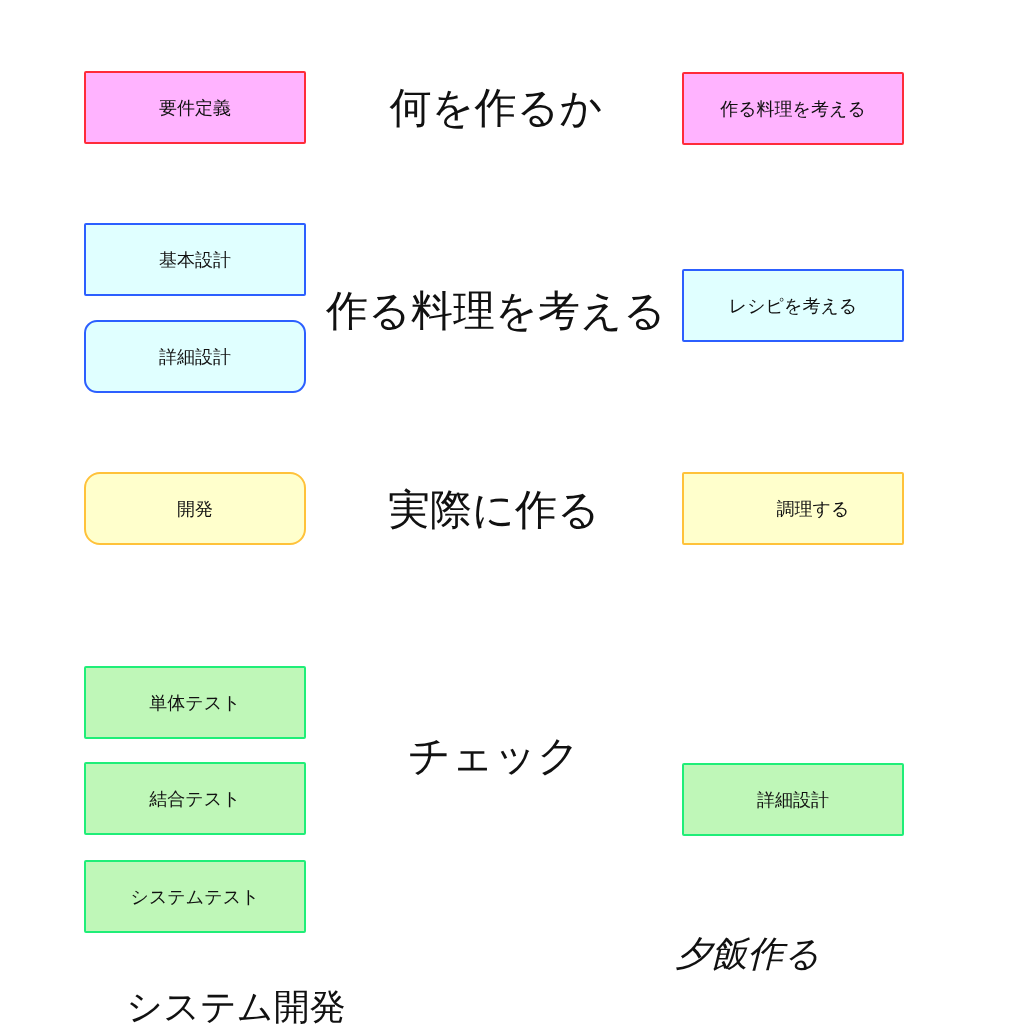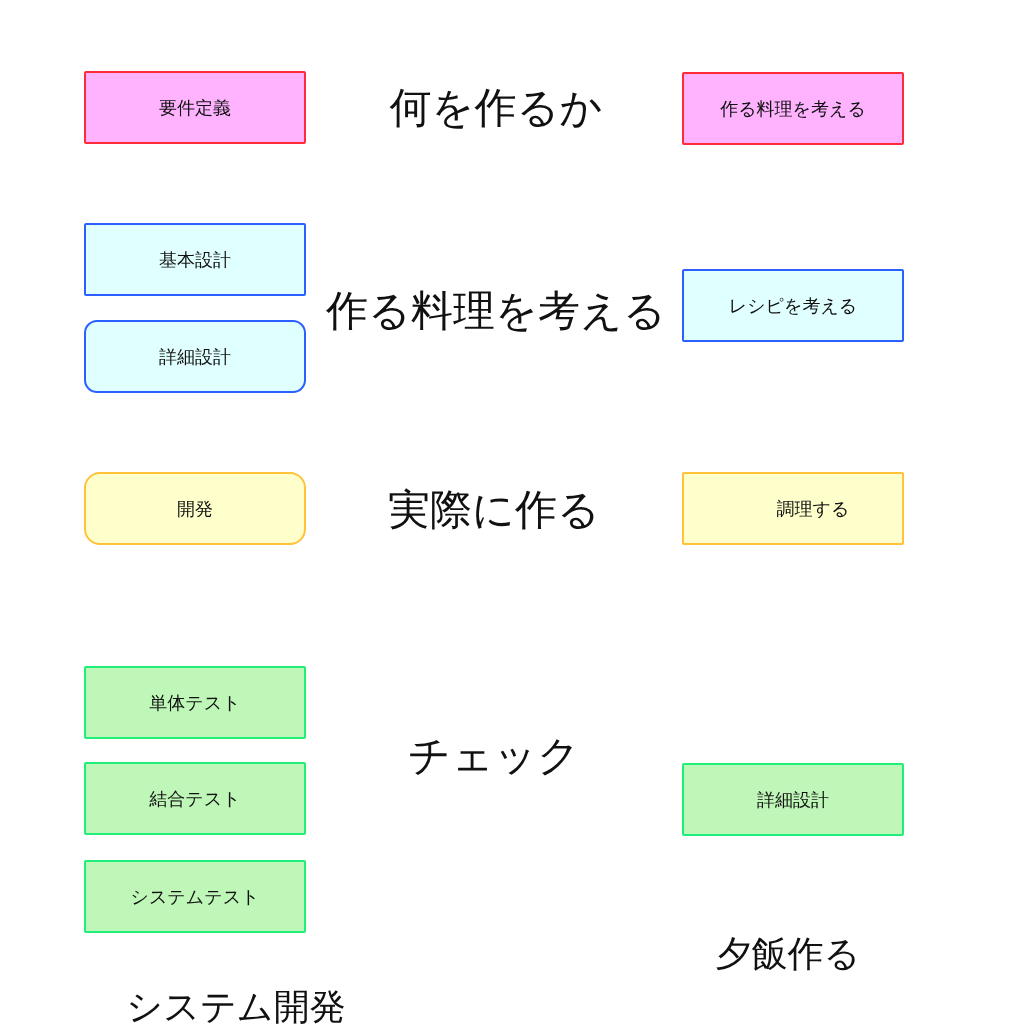--- a/index.html
+++ b/index.html
@@ -52,13 +52,13 @@
   <span>レシピを考える</span>
 </div>
 <div class="box yellow" style="left:682px; top:472px;padding-left:40px;">
   <span>調理する</span>
 </div>
 <div class="box green" style="left:682px; top:721px;">
   <span>詳細設計</span>
 </div>
 
 <div class="title" style="left:196px; top:983px;margin-left:40px;">システム開発</div>
-<div class="title" style="left:788px; top:930px;">夕飯作る</div>
+<div class="title" style="left:748px; top:930px;font-style:italic;">夕飯作る</div>
 
 </body></html>

